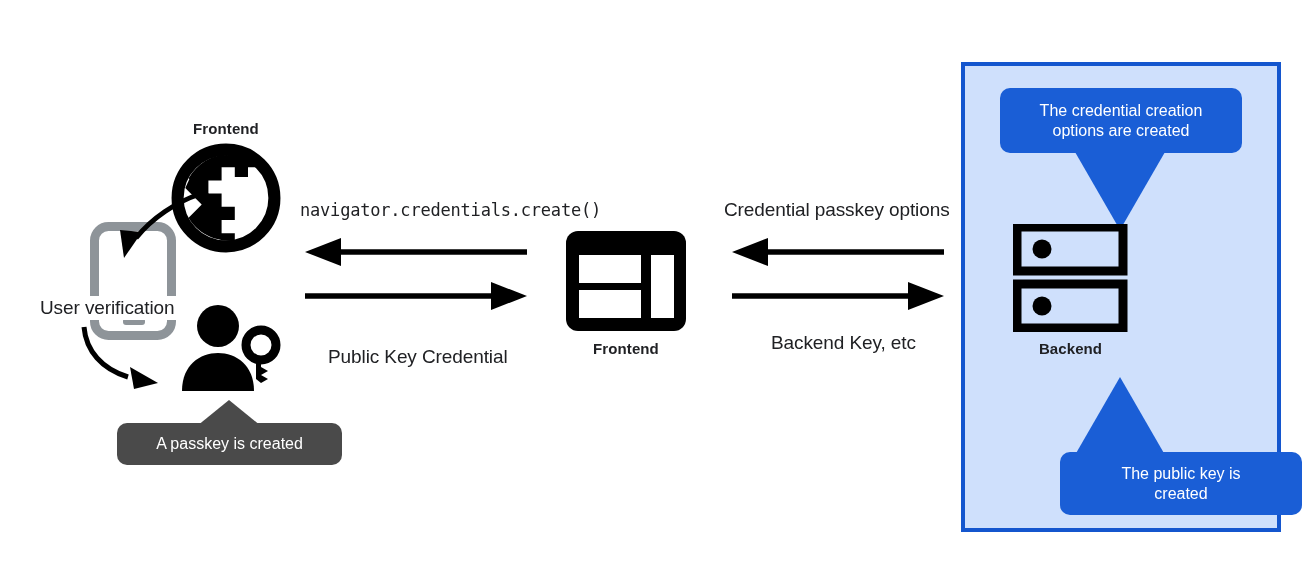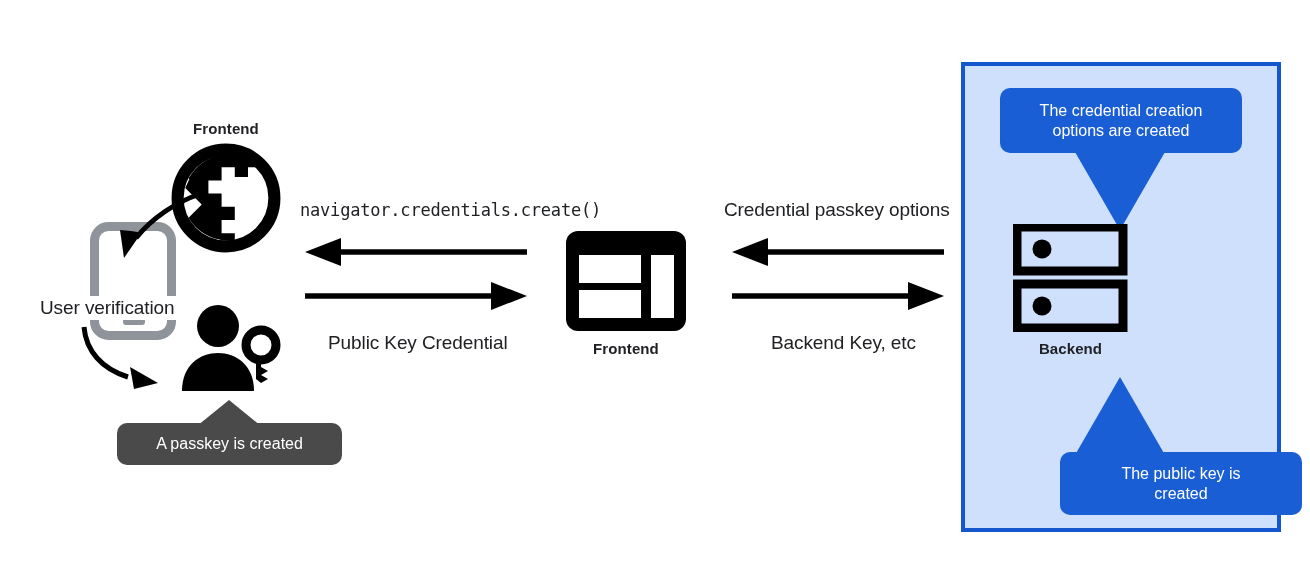--- a/index.html
+++ b/index.html
@@ -161,21 +161,21 @@
     </svg>
   </div>
 
   <div class="abs" style="left:305px; top:282px;">
     <svg class="arrow-svg" width="222" height="28" viewBox="0 0 222 28">
       <line x1="0" y1="14" x2="192" y2="14" stroke="#000" stroke-width="5.5"></line>
       <polygon points="222,14 186,0 186,28" fill="#000"></polygon>
     </svg>
   </div>
 
-  <div class="abs lbl lbl-reg" style="left:328px; top:331px;">Public Key Credential</div>
+  <div class="abs lbl lbl-reg" style="left:328px; top:345px;">Public Key Credential</div>
 
   <div class="abs" style="left:90px; top:222px; width:86px; height:118px;">
     <svg width="86" height="118" viewBox="0 0 86 118">
       <rect x="4.5" y="4.5" width="77" height="109" rx="14" ry="14" fill="none" stroke="#8e9499" stroke-width="9"></rect>
       <rect x="33" y="96" width="22" height="7" rx="3" fill="#8e9499"></rect>
     </svg>
   </div>
 
   <div class="abs" style="left:171px; top:143px; width:110px; height:110px;">
     <svg width="110" height="110" viewBox="0 0 100 100">

